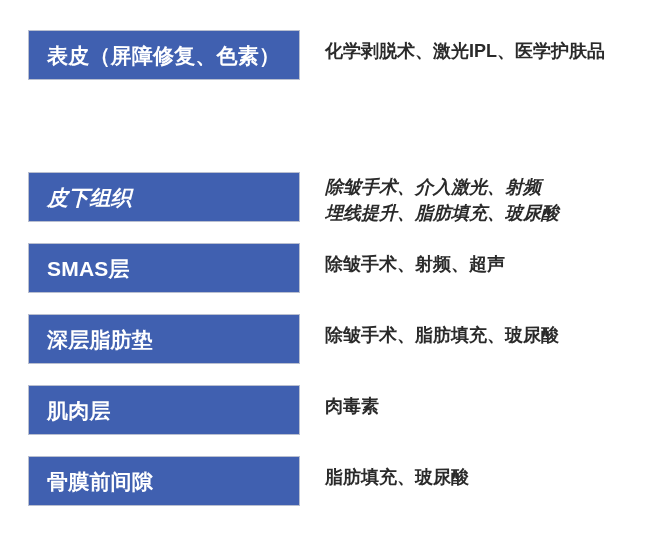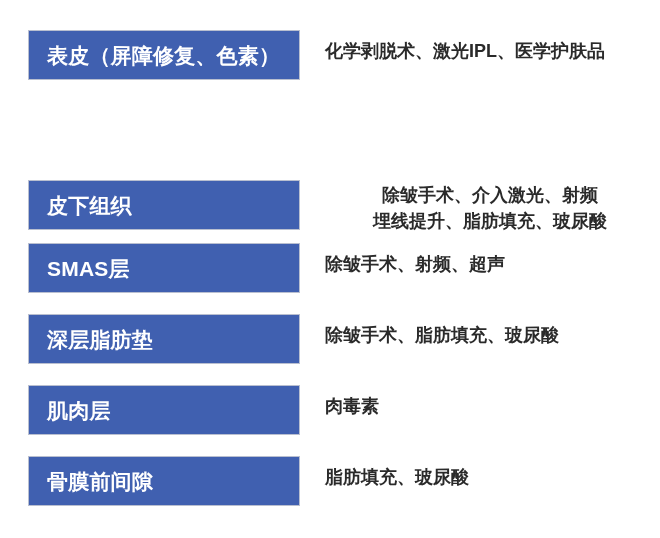--- a/index.html
+++ b/index.html
@@ -77,25 +77,25 @@
   <div class="layer-row" style="top:30px;">
     <div class="layer-badge">
       <span class="layer-badge-label">表皮（屏障修复、色素）</span>
     </div>
     <div class="layer-treatments">
       <span class="treatment-line">化学剥脱术、激光IPL、医学护肤品</span>
     </div>
   </div>
 
 
-  <div class="layer-row" style="top:180px;">
+  <div class="layer-row" style="top:172px;font-style:italic;">
     <div class="layer-badge">
       <span class="layer-badge-label">皮下组织</span>
     </div>
-    <div class="layer-treatments" style="top:2px;text-align:center;">
+    <div class="layer-treatments" style="top:2px;">
       <span class="treatment-line">除皱手术、介入激光、射频</span>
       <span class="treatment-line">埋线提升、脂肪填充、玻尿酸</span>
     </div>
   </div>
 
   <div class="layer-row" style="top:243px;">
     <div class="layer-badge">
       <span class="layer-badge-label">SMAS层</span>
     </div>
     <div class="layer-treatments">

